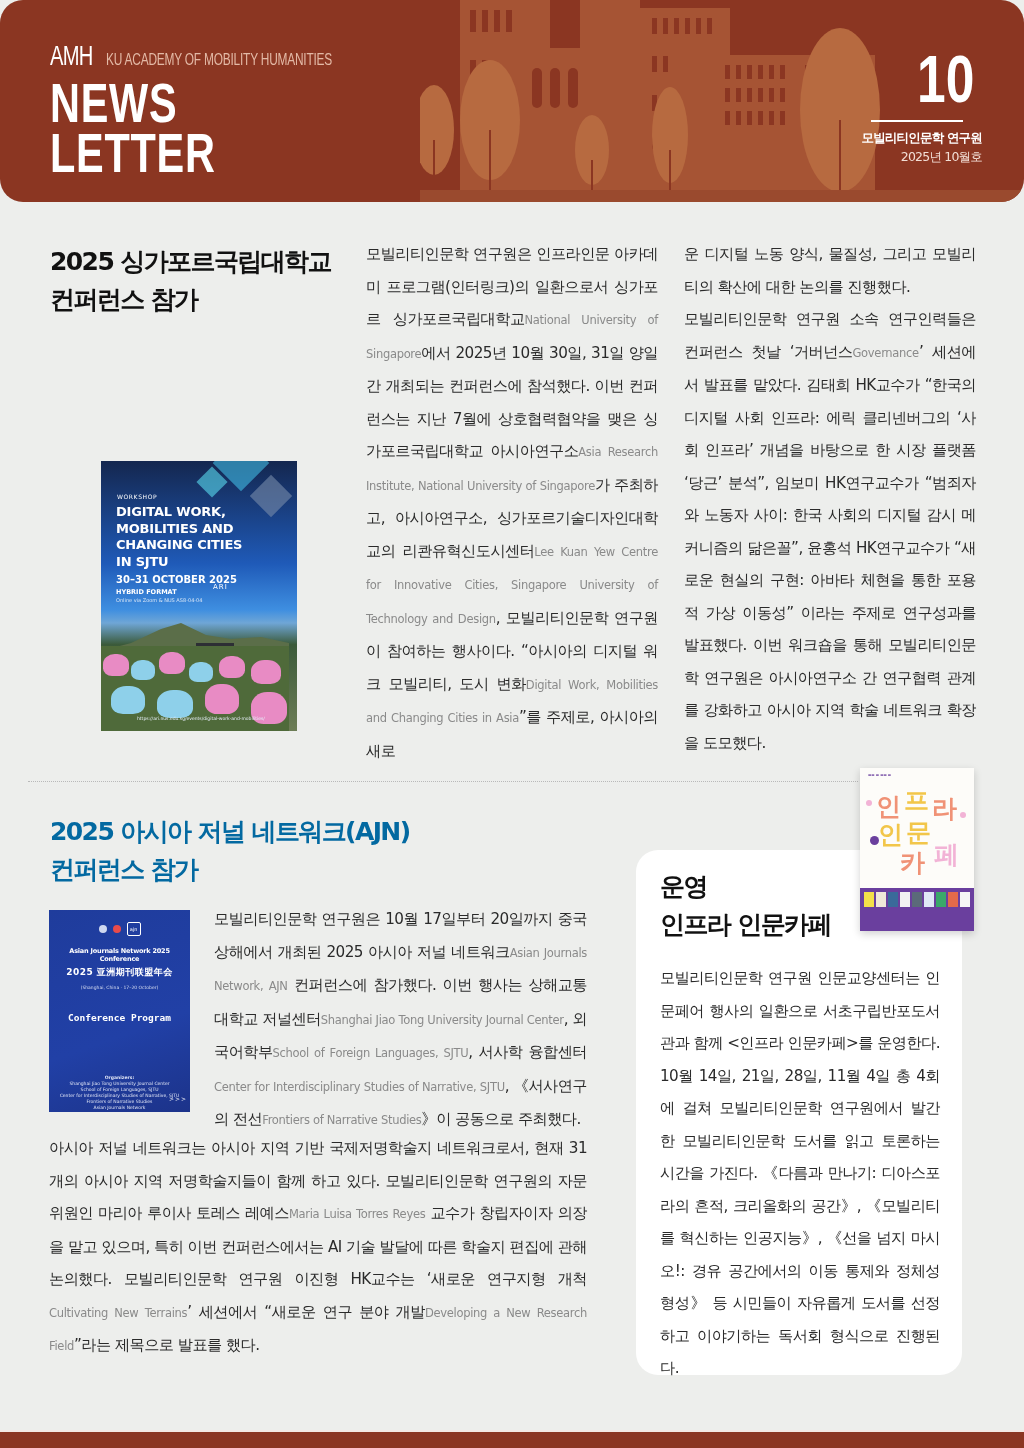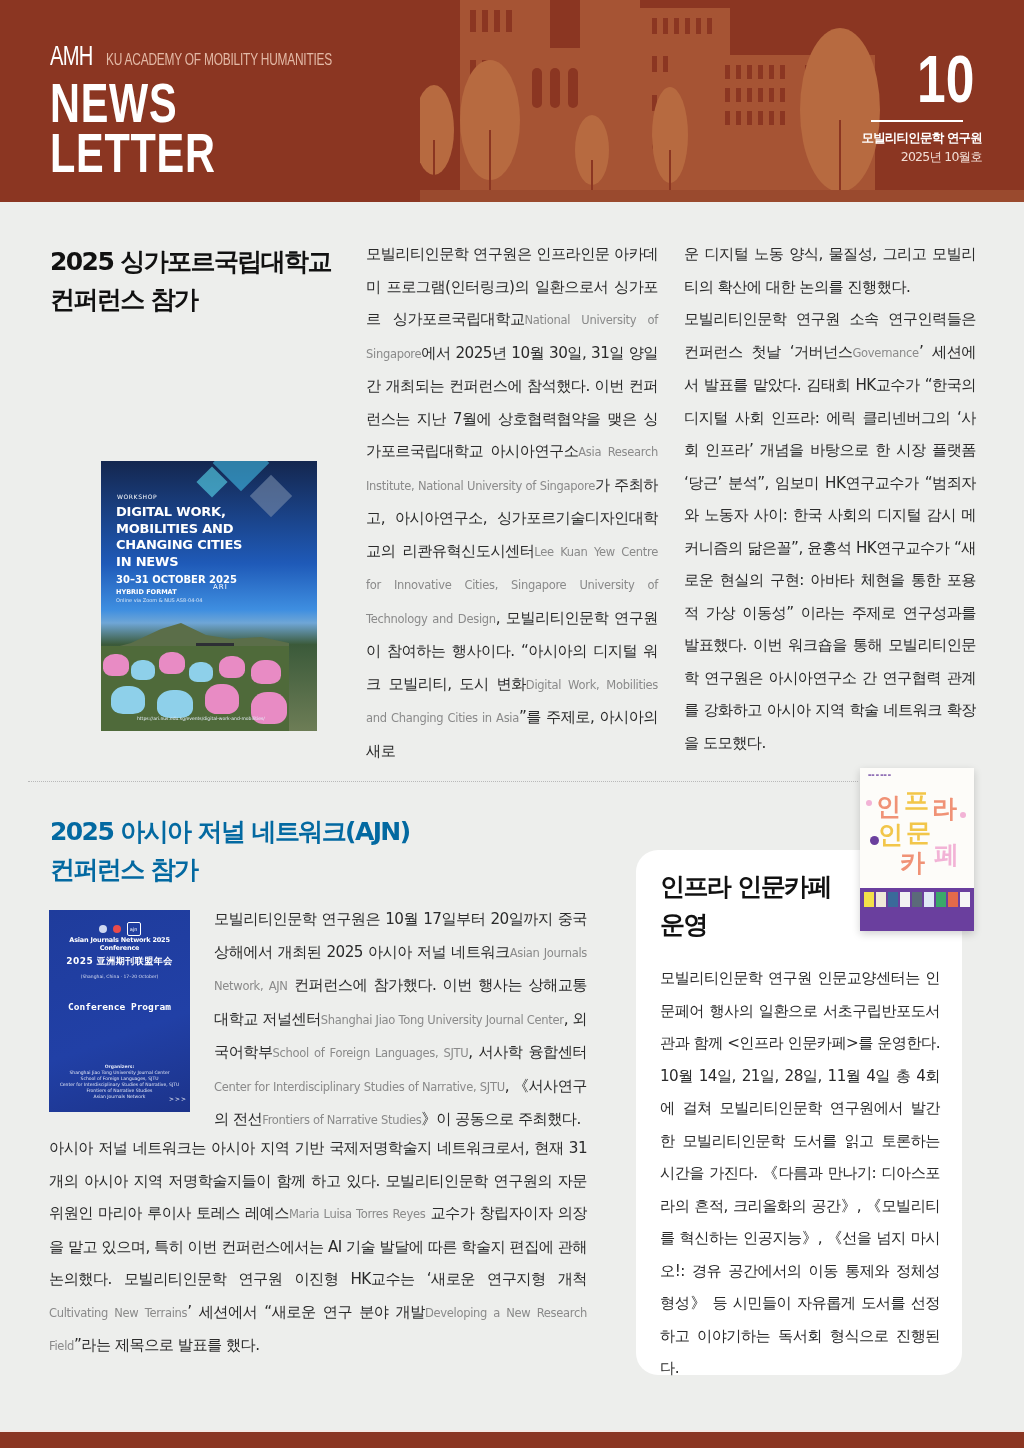--- a/index.html
+++ b/index.html
@@ -6,21 +6,21 @@
   html, body { width: 1024px; height: 1448px; overflow: hidden; }
   body {
     background: #edeeec;
     font-family: "DejaVu Sans", "Liberation Sans", sans-serif;
     color: #222;
     position: relative;
   }
   
   .header {
     position: absolute; left: 0; top: 0; width: 1024px; height: 202px;
-    background: #8b3622; overflow: hidden;
+    background: #8b3622; overflow: hidden; border-radius: 23px;
   }
   .header svg.city { position: absolute; left: 420px; top: 0; }
   .brand { position: absolute; left: 50px; top: 40px; color: #fff; }
   .brand .amh-row { display: flex; align-items: baseline; gap: 8px; }
   .brand .amh {
     font-family: "Liberation Sans", sans-serif; font-weight: 300;
     font-size: 28px; letter-spacing: -1px; transform: scaleX(0.72); transform-origin: left;
     display: inline-block; width: 48px;
   }
   .brand .academy {
@@ -44,21 +44,21 @@
   .issue .rule { width: 92px; height: 2px; background: #fff; margin: 8px auto 8px; }
   .issue .org { font-size: 12.5px; font-weight: 700; letter-spacing: -0.8px; white-space: nowrap; }
   .issue .date { font-size: 12.5px; color: #f2ded5; letter-spacing: -0.8px; margin-top: 2px; }
 
   
   .a1-title {
     position: absolute; left: 50px; top: 243px; font-size: 25px; font-weight: 700;
     line-height: 38px; letter-spacing: -1.6px; color: #111;
   }
   .poster1 {
-    position: absolute; left: 101px; top: 461px; width: 216px; height: 270px;
+    position: absolute; left: 101px; top: 461px; width: 196px; height: 270px;
     background: linear-gradient(180deg, #14274f 0%, #1f5ab8 38%, #3e8ee0 55%, #6fa6d6 60%, #3b5a3a 68%, #6d7d56 100%);
     overflow: hidden; color: #fff; padding-left: 28px;
   }
   .poster1 .diamond { position: absolute; background: rgba(70,200,240,0.55); transform: rotate(45deg); }
   .poster1 .ws { position: absolute; left: 16px; top: 32px; font-size: 6px; letter-spacing: 0.6px; }
   .poster1 .ptitle { position: absolute; left: 15px; top: 43px; font-size: 13px; font-weight: 700; line-height: 16.5px; letter-spacing: -0.2px; }
   .poster1 .pdate { position: absolute; left: 15px; top: 113px; font-size: 10px; font-weight: 700; }
   .poster1 .pfmt { position: absolute; left: 15px; top: 127px; font-size: 6.5px; font-weight: 700; }
   .poster1 .ponline { position: absolute; left: 15px; top: 136px; font-size: 5px; color: #d7e6f7; }
   .poster1 .ari { position: absolute; left: 112px; top: 122px; font-size: 7px; letter-spacing: 1px; }
@@ -83,21 +83,21 @@
     line-height: 38px; letter-spacing: -1.6px; color: #0369a1;
   }
   .poster2 {
     position: absolute; left: 49px; top: 910px; width: 141px; height: 202px;
     background: linear-gradient(160deg, #1f3c9c 0%, #2140a6 60%, #1c338a 100%); color: #fff;
     text-align: center; overflow: hidden;
   }
   .poster2 .logos { display: flex; justify-content: center; gap: 6px; margin-top: 12px; align-items: center; }
   .poster2 .lg { width: 8px; height: 8px; border-radius: 50%; background: #cfd8f0; }
   .poster2 .ajn { width: 14px; height: 14px; border: 1px solid #fff; font-size: 5px; line-height: 12px; border-radius: 2px; }
-  .poster2 .p2t1 { font-size: 6.5px; font-weight: 700; letter-spacing: -0.2px; }
+  .poster2 .p2t1 { font-size: 6.5px; font-weight: 700; margin-top: 11px; letter-spacing: -0.2px; }
   .poster2 .p2t2 { font-size: 9px; font-weight: 700; margin-top: 3px; letter-spacing: 0.5px; text-align: center; }
   .poster2 .p2t3 { font-size: 4.5px; margin-top: 6px; color: #d8def2; }
   .poster2 .p2t4 { font-family: "DejaVu Sans Mono", monospace; font-size: 9.5px; font-weight: 700; margin-top: 22px; }
   .poster2 .p2org { font-size: 4.5px; margin-top: 52px; line-height: 6px; color: #dfe4f5; }
   .poster2 .arrows { position: absolute; right: 3px; bottom: 10px; font-size: 6px; letter-spacing: 1px; }
 
   .a2-col-top { left: 214px; top: 903px; width: 373px; text-align: justify; }
   .a2-col-bottom { left: 49px; top: 1132px; width: 538px; text-align: justify; }
 
   
@@ -230,21 +230,21 @@
 
 <div class="poster1">
   <div class="diamond" style="left:120px;top:-18px;width:40px;height:40px;"></div>
   <div class="diamond" style="left:155px;top:20px;width:30px;height:30px;background:rgba(120,140,170,0.6);"></div>
   <div class="diamond" style="left:100px;top:10px;width:22px;height:22px;background:rgba(90,220,240,0.6);"></div>
   <div class="ws">WORKSHOP</div>
   <div class="ptitle">
     <div>DIGITAL WORK,</div>
     <div>MOBILITIES AND</div>
     <div>CHANGING CITIES</div>
-    <div>IN NEWS</div>
+    <div>IN SJTU</div>
   </div>
   <div class="pdate">30–31 OCTOBER 2025</div>
   <div class="pfmt">HYBRID FORMAT</div>
   <div class="ponline">Online via Zoom &amp; NUS AS8-04-04</div>
   <div class="ari">ARI</div>
   <svg class="mountain" viewBox="0 0 188 40">
     <path d="M0 30 L30 22 L60 8 L80 2 L105 14 L130 18 L160 16 L188 22 L188 40 L0 40Z" fill="#5b6e49"></path>
     <rect x="95" y="22" width="38" height="14" fill="#2d2f34"></rect>
     <rect x="0" y="32" width="188" height="8" fill="#c9c4b6"></rect>
   </svg>
@@ -327,21 +327,21 @@
   <div class="book" style="left:28px;background:#3a6a9a;"></div>
   <div class="book" style="left:40px;background:#f2f2f2;"></div>
   <div class="book" style="left:52px;background:#5b6a7a;"></div>
   <div class="book" style="left:64px;background:#e0e8f6;"></div>
   <div class="book" style="left:76px;background:#3aa86a;"></div>
   <div class="book" style="left:88px;background:#e36a4a;"></div>
   <div class="book" style="left:100px;background:#f6f6f6;"></div>
 </div>
 
 <div class="a3-title">
+  <div>운영</div>
   <div>인프라 인문카페</div>
-  <div>운영</div>
 </div>
 
 <div class="col a3-col">
   <span>모빌리티인문학 연구원 인문교양센터는 인문페어 행사의 일환으로 서초구립반포도서관과 함께 &lt;인프라 인문카페&gt;를 운영한다. 10월 14일, 21일, 28일, 11월 4일 총 4회에 걸쳐 모빌리티인문학 연구원에서 발간한 모빌리티인문학 도서를 읽고 토론하는 시간을 가진다. 《다름과 만나기: 디아스포라의 흔적, 크리올화의 공간》, 《모빌리티를 혁신하는 인공지능》, 《선을 넘지 마시오!: 경유 공간에서의 이동 통제와 정체성 형성》 등 시민들이 자유롭게 도서를 선정하고 이야기하는 독서회 형식으로 진행된다.</span>
 </div>
 
 <div class="footer-bar"></div>
 
 </body></html>

